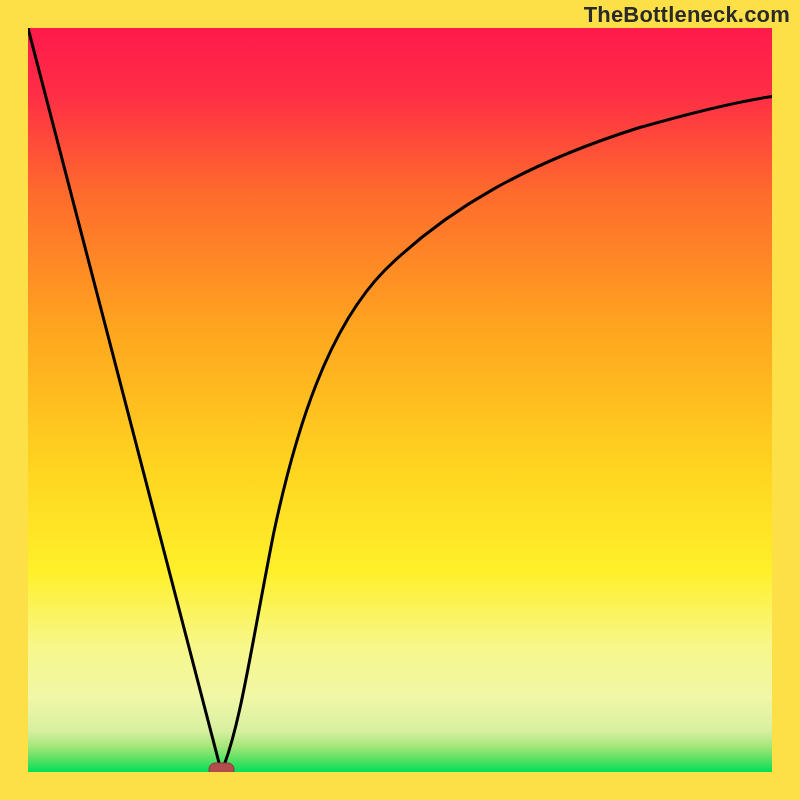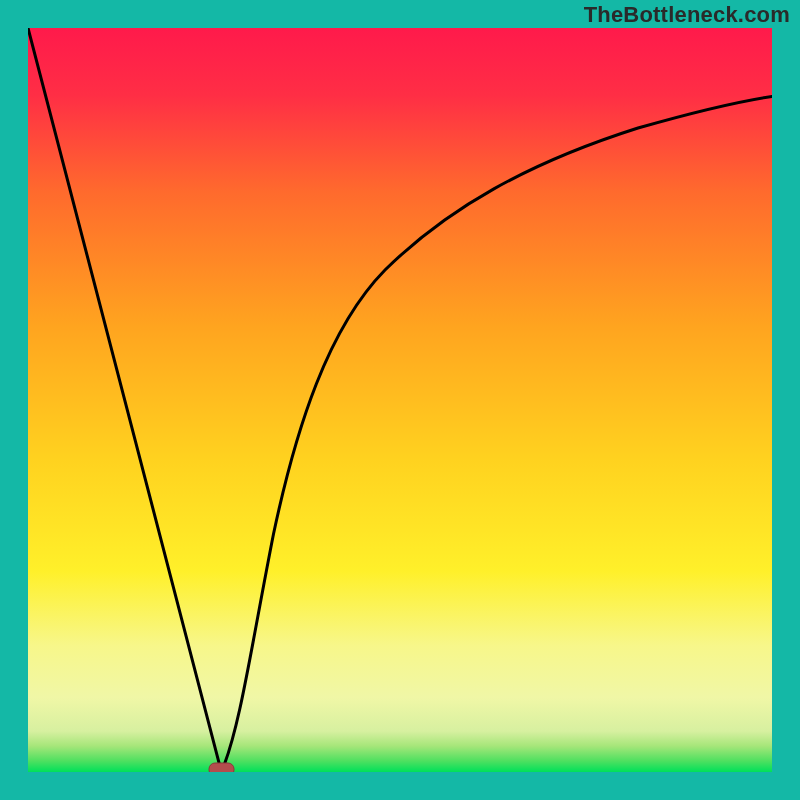--- a/index.html
+++ b/index.html
@@ -8,21 +8,21 @@
     width: 800px;
     height: 800px;
     overflow: hidden;
     background: #000;
     font-family: Arial, Helvetica, sans-serif;
   }
   .frame {
     position: relative;
     width: 800px;
     height: 800px;
-    background: #14b8a6;
+    background: #fde047;
     text-align: right;
   }
   .watermark {
     position: absolute;
     top: 2px;
     right: 10px;
     color: #2a2a2a;
     font-size: 22px;
     font-weight: 600;
     letter-spacing: 0.2px;

